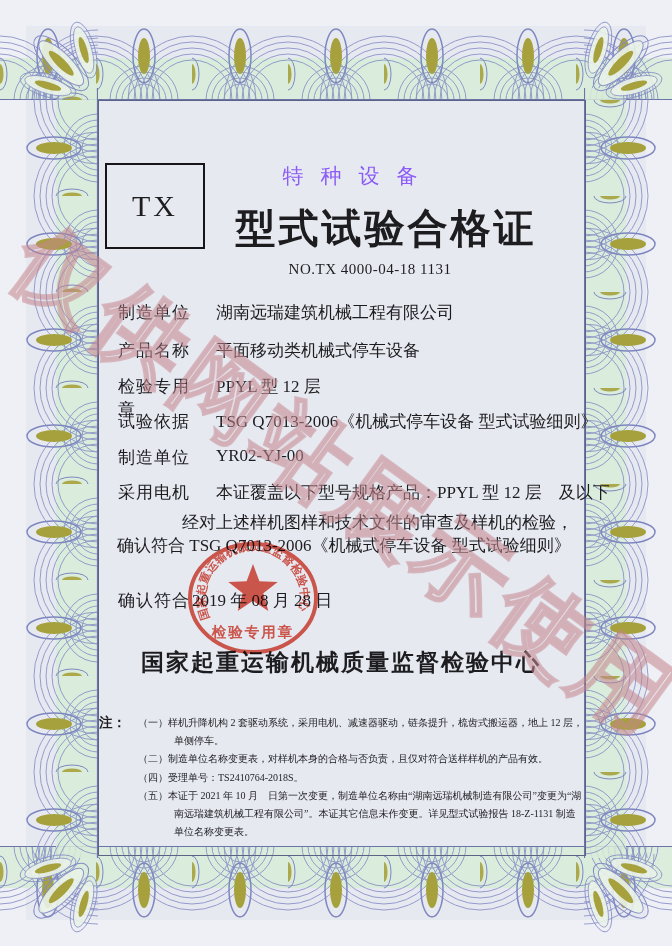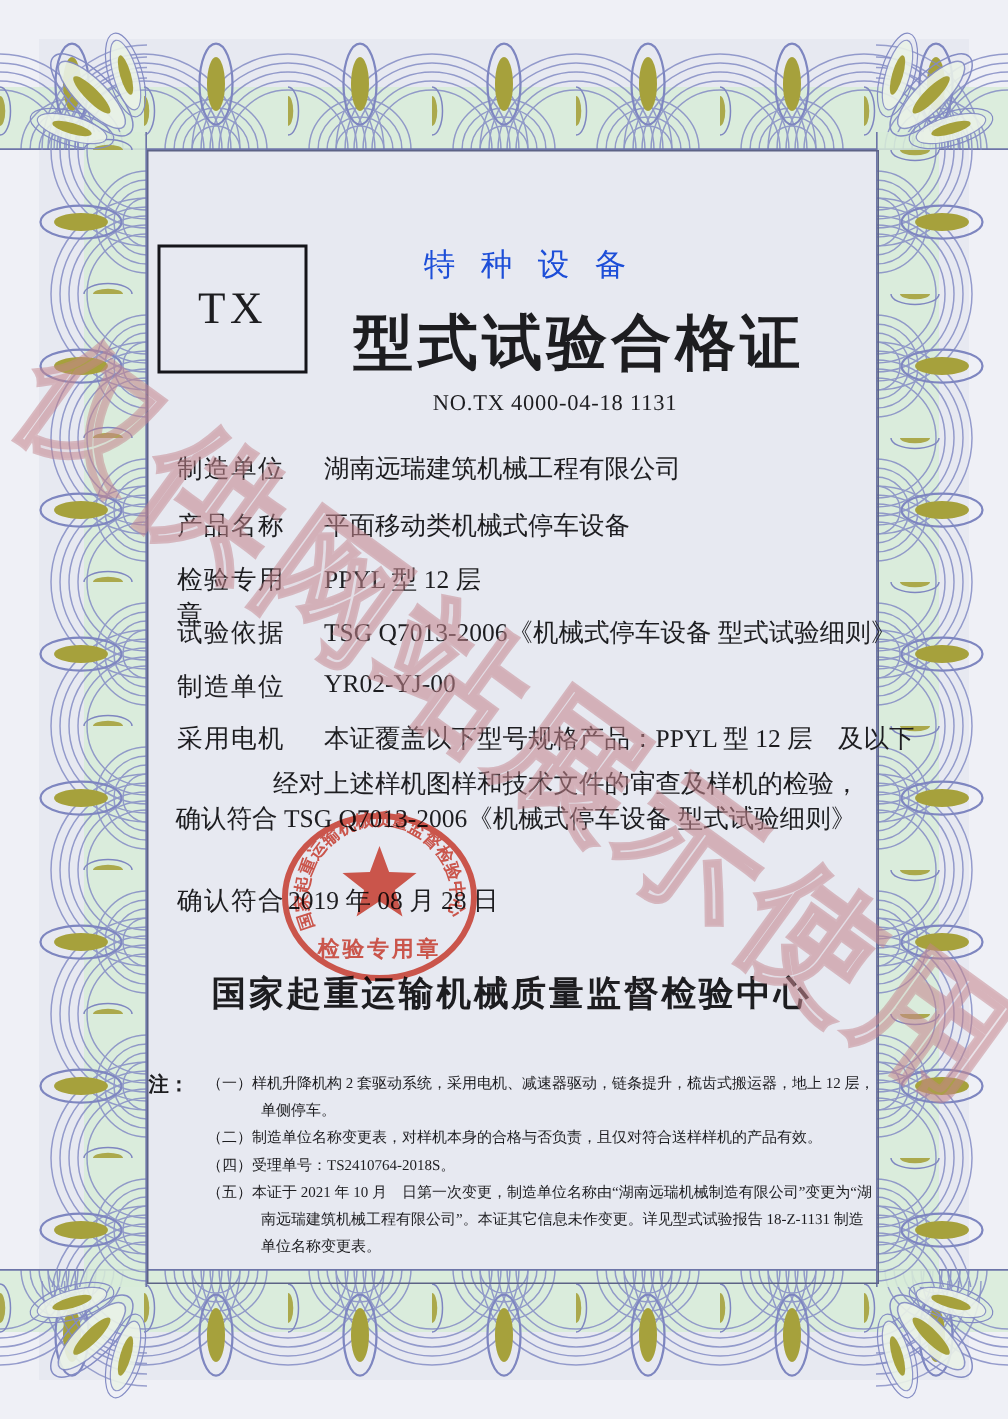--- a/index.html
+++ b/index.html
@@ -5,21 +5,21 @@
   html,body{margin:0;padding:0;background:#cfd2da;}
   .stage{position:relative;width:672px;height:946px;margin:0 auto;background:#eff0f6;overflow:hidden;
          font-family:"Liberation Serif","DejaVu Serif",serif;color:#1d1d20;}
   .paper-inner{position:absolute;left:26px;top:26px;right:26px;bottom:26px;background:#e7e9f1;}
   svg.deco{position:absolute;left:0;top:0;z-index:1;}
   .frame{position:absolute;left:98px;top:100px;width:486px;height:754px;border:1.5px solid #5d6386;z-index:2;}
   .abs{position:absolute;z-index:10;}
   .tx-box{left:105px;top:163px;width:96px;height:82px;border:2.5px solid #15151a;
           display:flex;align-items:center;justify-content:center;
           font-size:30px;font-weight:normal;letter-spacing:3px;}
-  .title-top{left:230px;top:162px;width:240px;text-align:center;font-size:21px;letter-spacing:17px;text-indent:17px;color:#1d4ed8;}
+  .title-top{left:230px;top:162px;width:240px;text-align:center;font-size:21px;letter-spacing:17px;text-indent:17px;color:#8b5cf6;}
   .title-main{left:216px;top:189px;width:340px;text-align:center;font-size:40px;font-weight:bold;letter-spacing:3px;margin-top:12px;}
   .cert-no{left:250px;top:261px;width:240px;text-align:center;font-size:15px;letter-spacing:0.5px;}
   .field-row{left:118px;width:460px;height:22px;font-size:17px;display:flex;}
   .field-label{width:74px;flex:none;letter-spacing:1px;}
   .field-value{margin-left:24px;white-space:nowrap;}
   .conclusion{left:117px;top:511px;width:456px;font-size:17px;line-height:23px;text-indent:65px;}
   .date-label{left:118px;top:589px;font-size:17px;letter-spacing:1px;}
   .date-value{left:192px;top:589px;font-size:17px;}
   .authority{left:98px;top:647px;width:486px;text-align:center;font-size:23px;font-weight:bold;letter-spacing:2px;}
   .notes-mark{left:99px;top:714px;font-size:13.5px;font-weight:bold;}

